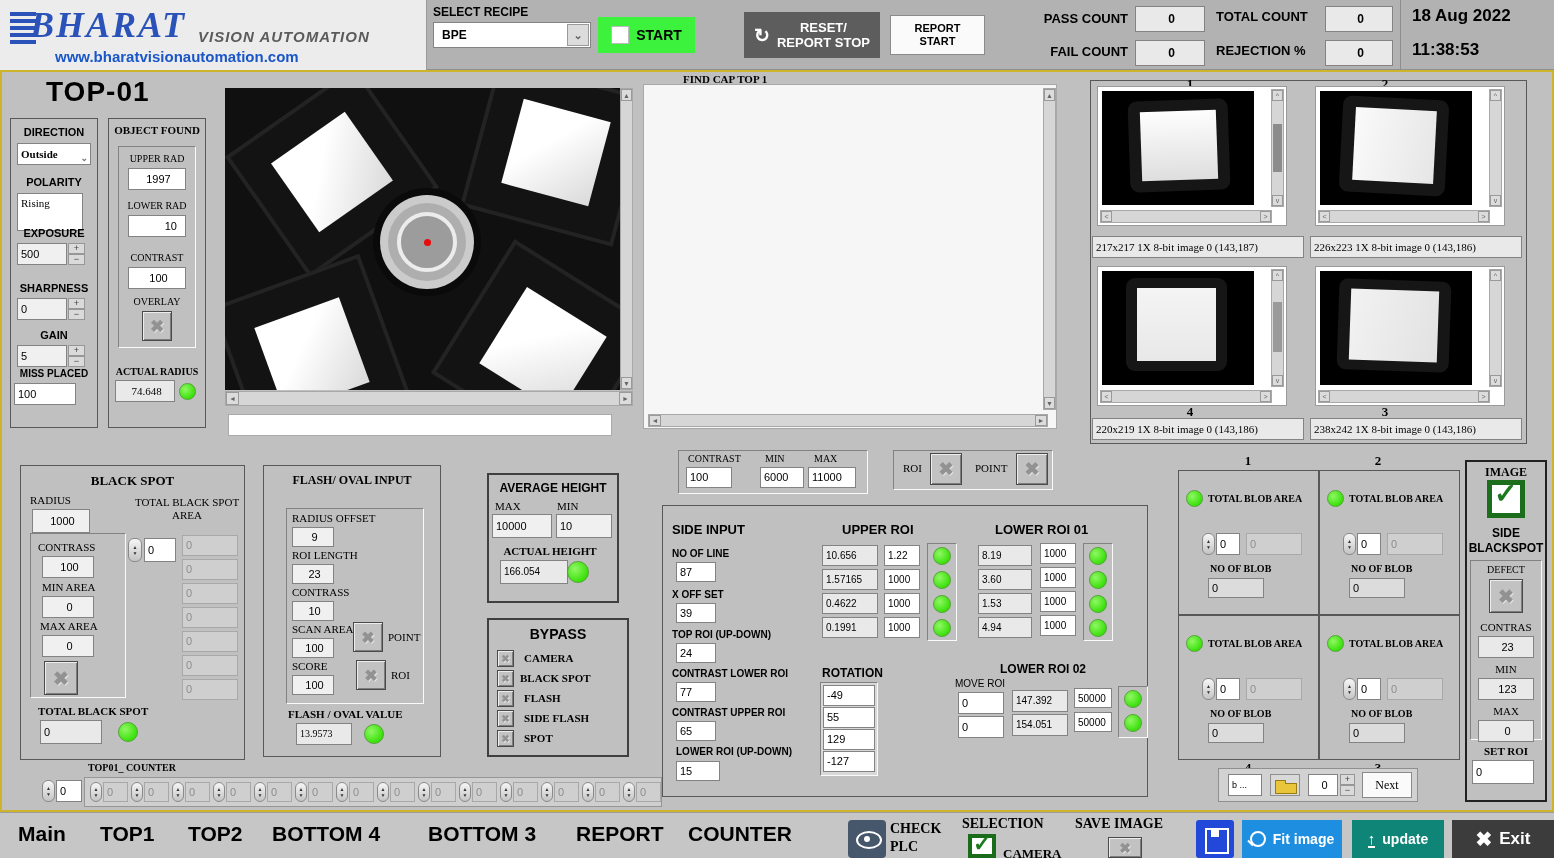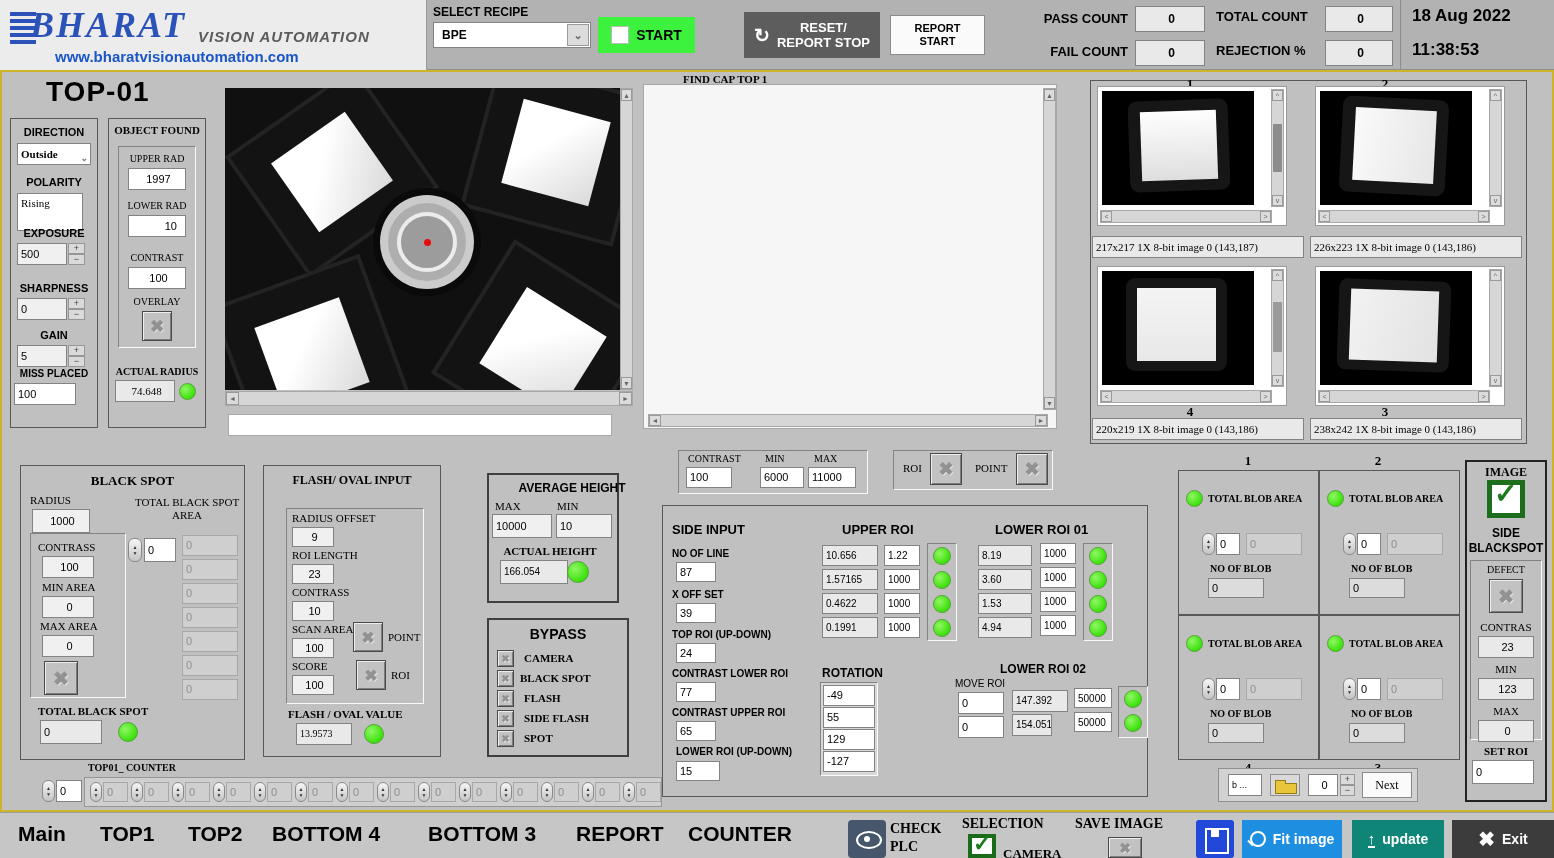--- a/index.html
+++ b/index.html
@@ -294,21 +294,21 @@
   <div class="A f g ct" style="left:292px;top:675px;width:42px;height:20px;">100</div>
   <div class="A xb" style="left:356px;top:660px;width:30px;height:30px;font-size:16px;">
       <span>✖</span>
     </div>
   <div class="A sr" style="left:391px;top:669px;font-size:11px;">ROI</div>
   <div class="A sr b" style="left:288px;top:708px;font-size:11px;">FLASH / OVAL  VALUE</div>
   <div class="A f e sr" style="left:296px;top:723px;width:56px;height:22px;line-height:20px;font-size:10px;">13.9573</div>
   <div class="A led" style="left:364px;top:724px;width:20px;height:20px;"></div>
 
   <div class="A" style="left:487px;top:473px;width:132px;height:130px;border:2px solid #3f3f3f;"></div>
-  <div class="A b ct" style="left:487px;top:481px;width:132px;font-size:12px;margin-left:19px;">AVERAGE HEIGHT</div>
+  <div class="A b ct" style="left:487px;top:481px;width:132px;font-size:12px;">AVERAGE HEIGHT</div>
   <div class="A sr" style="left:495px;top:500px;font-size:11px;">MAX</div>
   <div class="A sr" style="left:557px;top:500px;font-size:11px;">MIN</div>
   <div class="A f g" style="left:492px;top:514px;width:60px;height:24px;line-height:22px;">10000</div>
   <div class="A f g" style="left:556px;top:514px;width:56px;height:24px;line-height:22px;">10</div>
   <div class="A sr b ct" style="left:487px;top:545px;width:126px;font-size:11px;">ACTUAL HEIGHT</div>
   <div class="A f e" style="left:500px;top:560px;width:68px;height:24px;line-height:22px;font-size:10px;">166.054</div>
   <div class="A led" style="left:567px;top:561px;width:22px;height:22px;"></div>
 
   <div class="A" style="left:487px;top:618px;width:142px;height:139px;border:2px solid #3f3f3f;"></div>
   <div class="A b ct" style="left:487px;top:626px;width:142px;font-size:14px;">BYPASS</div>
@@ -401,21 +401,21 @@
   <div class="A f" style="left:823px;top:685px;width:52px;height:21px;">-49</div>
   <div class="A f" style="left:823px;top:707px;width:52px;height:21px;">55</div>
   <div class="A f" style="left:823px;top:729px;width:52px;height:21px;">129</div>
   <div class="A f" style="left:823px;top:751px;width:52px;height:21px;">-127</div>
 
   <div class="A b" style="left:1000px;top:662px;font-size:12px;">LOWER ROI 02</div>
   <div class="A lb" style="left:955px;top:678px;font-size:10px;">MOVE ROI</div>
   <div class="A f" style="left:958px;top:692px;width:46px;height:22px;line-height:20px;">0</div>
   <div class="A f" style="left:958px;top:716px;width:46px;height:22px;line-height:20px;">0</div>
   <div class="A f e" style="left:1012px;top:690px;width:56px;height:22px;line-height:20px;font-size:10px;">147.392</div>
-  <div class="A f e" style="left:1012px;top:714px;width:40px;height:22px;line-height:20px;font-size:10px;">154.051</div>
+  <div class="A f e" style="left:1012px;top:714px;width:56px;height:22px;line-height:20px;font-size:10px;">154.051</div>
   <div class="A f" style="left:1074px;top:688px;width:38px;height:20px;font-size:10px;">50000</div>
   <div class="A f" style="left:1074px;top:712px;width:38px;height:20px;font-size:10px;">50000</div>
   <div class="A sunk" style="left:1118px;top:686px;width:30px;height:52px;"></div>
   <div class="A led" style="left:1124px;top:690px;width:18px;height:18px;"></div>
   <div class="A led" style="left:1124px;top:714px;width:18px;height:18px;"></div>
 
   <div class="A sr b ct" style="left:1238px;top:453px;width:20px;font-size:13px;">1</div>
   <div class="A sr b ct" style="left:1368px;top:453px;width:20px;font-size:13px;">2</div>
 
   <div class="A p" style="left:1178px;top:470px;width:141px;height:145px;"></div>
@@ -616,16 +616,16 @@
         <i style="position:absolute;left:-5px;top:9px;width:7px;height:2px;background:#fff;transform:rotate(45deg);"></i>
       </span>
     <span style="font-size:14px;">Fit image</span>
   </div>
   <div class="A btn" style="left:1352px;top:820px;width:92px;height:38px;background:#0f8577;">
     <span style="font-size:15px;border-bottom:2px solid #fff;line-height:15px;">↑</span>
     <span style="font-size:14px;">update</span>
   </div>
   <div class="A btn" style="left:1452px;top:820px;width:102px;height:38px;background:#3c3c3c;">
     <span style="font-size:20px;">✖</span>
-    <span style="font-size:14px;text-align:center;">Exit</span>
+    <span style="font-size:17px;text-align:center;">Exit</span>
   </div>
 
 </div>
 
 </body></html>

